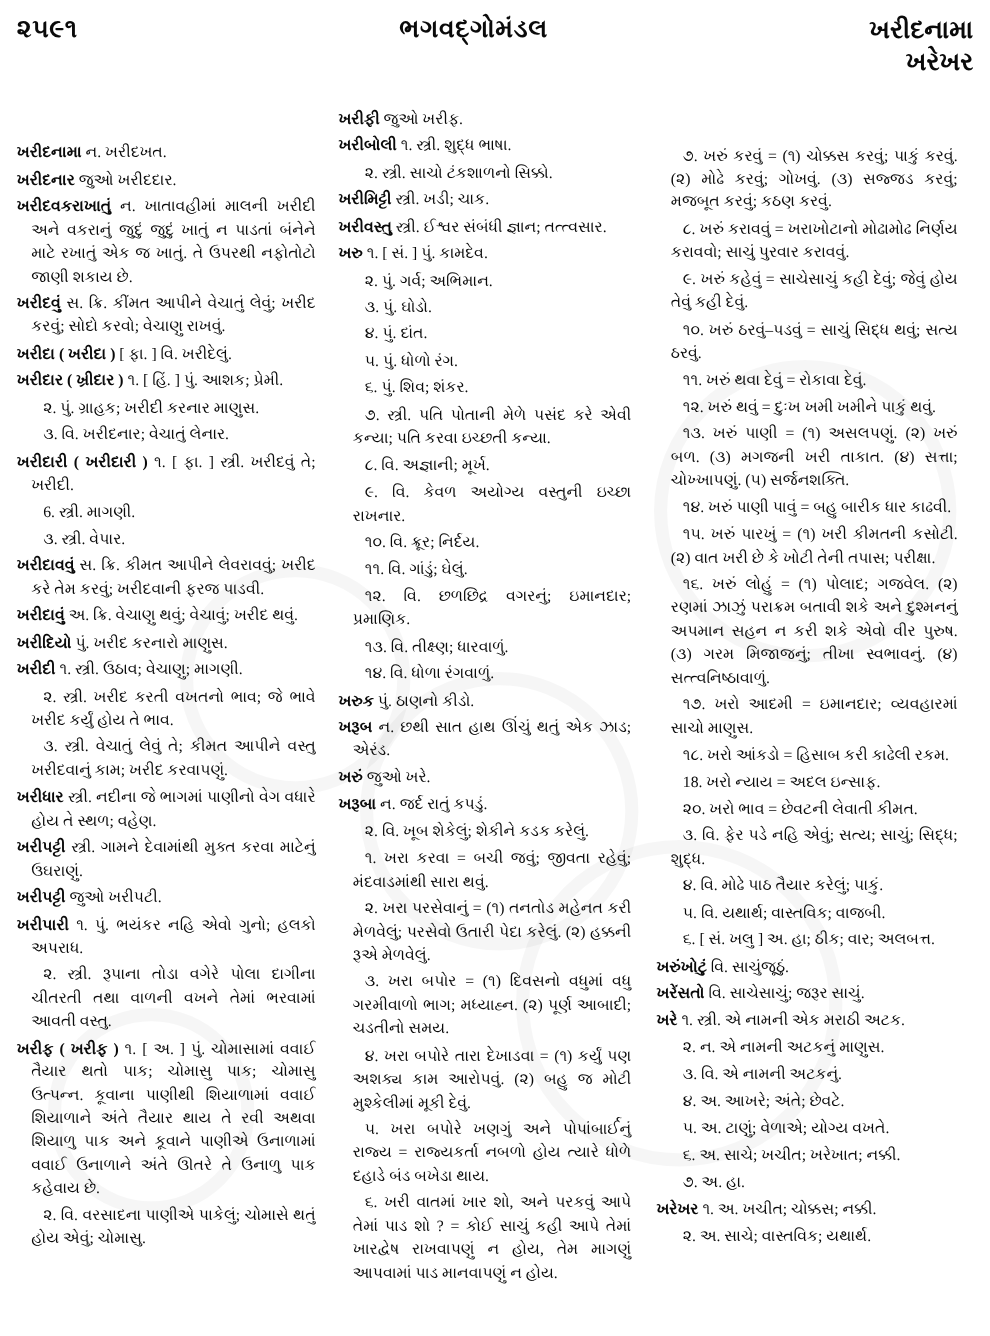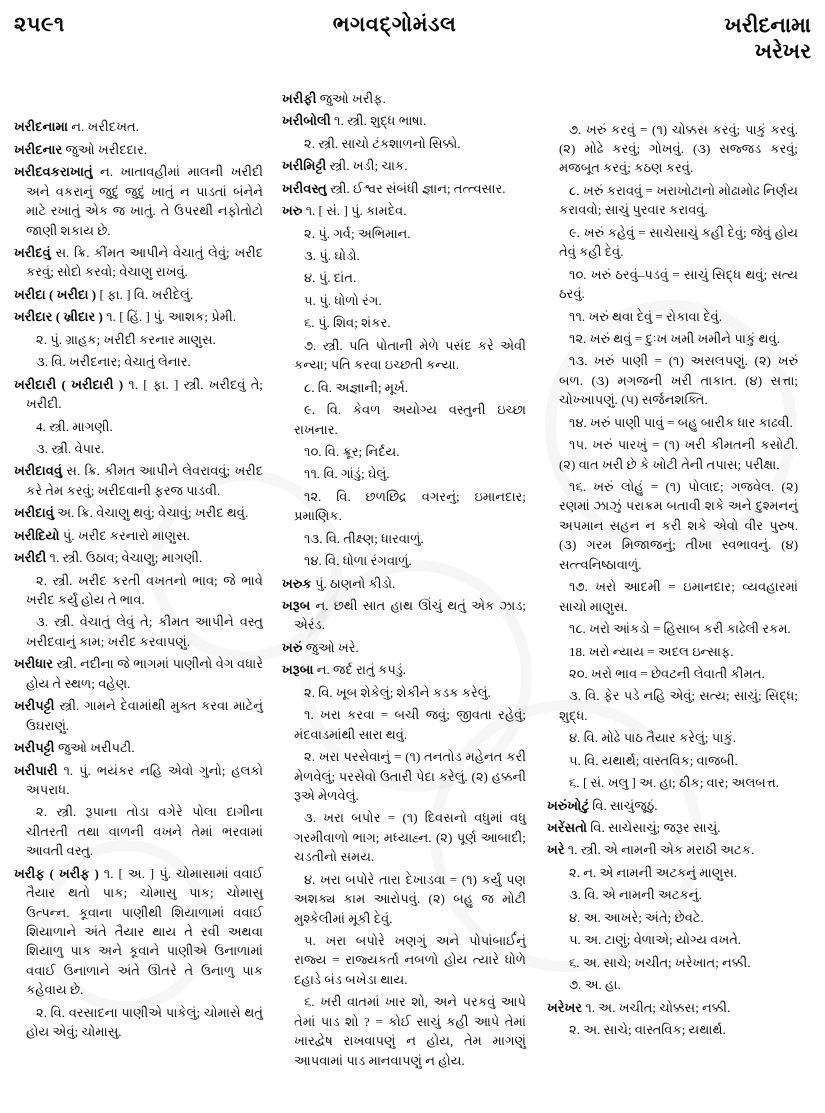--- a/index.html
+++ b/index.html
@@ -130,21 +130,21 @@
     <div class="col col-1" id="col-1">
         <p class="just entry"><span class="hw">ખરીદનામા</span><span> ન. ખરીદખત.</span></p>
         <p class="just entry"><span class="hw">ખરીદનાર</span><span> જુઓ ખરીદદાર.</span></p>
         <p class="just entry"><span class="hw">ખરીદવકરાખાતું</span><span> ન. ખાતાવહીમાં માલની ખરીદી અને વકરાનું જુદું જુદું ખાતું ન પાડતાં બંનેને માટે રખાતું એક જ ખાતું. તે ઉપરથી નફોતોટો જાણી શકાય છે.</span></p>
         <p class="just entry"><span class="hw">ખરીદવું</span><span> સ. ક્રિ. કીંમત આપીને વેચાતું લેવું; ખરીદ કરવું; સોદો કરવો; વેચાણુ રાખવું.</span></p>
         <p class="just entry"><span class="hw">ખરીદા ( ખરીદા )</span><span> [ ફા. ] વિ. ખરીદેલું.</span></p>
         <p class="just entry"><span class="hw">ખરીદાર ( ખ્રીદાર )</span><span> ૧. [ હિં. ] પું. આશક; પ્રેમી.</span></p>
         <p class="just sense">૨. પું. ગ્રાહક; ખરીદી કરનાર માણુસ.</p>
         <p class="just sense">૩. વિ. ખરીદનાર; વેચાતું લેનાર.</p>
         <p class="just entry"><span class="hw">ખરીદારી ( ખરીદારી )</span><span> ૧. [ ફા. ] સ્ત્રી. ખરીદવું તે; ખરીદી.</span></p>
-        <p class="just sense">4. સ્ત્રી. માગણી.</p>
+        <p class="just sense">6. સ્ત્રી. માગણી.</p>
         <p class="just sense">૩. સ્ત્રી. વેપાર.</p>
         <p class="just entry"><span class="hw">ખરીદાવવું</span><span> સ. ક્રિ. કીમત આપીને લેવરાવવું; ખરીદ કરે તેમ કરવું; ખરીદવાની ફરજ પાડવી.</span></p>
         <p class="just entry"><span class="hw">ખરીદાવું</span><span> અ. ક્રિ. વેચાણુ થવું; વેચાવું; ખરીદ થવું.</span></p>
         <p class="just entry"><span class="hw">ખરીદિયો</span><span> પું. ખરીદ કરનારો માણુસ.</span></p>
         <p class="just entry"><span class="hw">ખરીદી</span><span> ૧. સ્ત્રી. ઉઠાવ; વેચાણુ; માગણી.</span></p>
         <p class="just sense">૨. સ્ત્રી. ખરીદ કરતી વખતનો ભાવ; જે ભાવે ખરીદ કર્યું હોય તે ભાવ.</p>
         <p class="just sense">૩. સ્ત્રી. વેચાતું લેવું તે; કીમત આપીને વસ્તુ ખરીદવાનું કામ; ખરીદ કરવાપણું.</p>
         <p class="just entry"><span class="hw">ખરીધાર</span><span> સ્ત્રી. નદીના જે ભાગમાં પાણીનો વેગ વધારે હોય તે સ્થળ; વહેણ.</span></p>
         <p class="just entry"><span class="hw">ખરીપટ્ટી</span><span> સ્ત્રી. ગામને દેવામાંથી મુક્ત કરવા માટેનું ઉઘરાણું.</span></p>
         <p class="just entry"><span class="hw">ખરીપટ્ટી</span><span> જુઓ ખરીપટી.</span></p>

